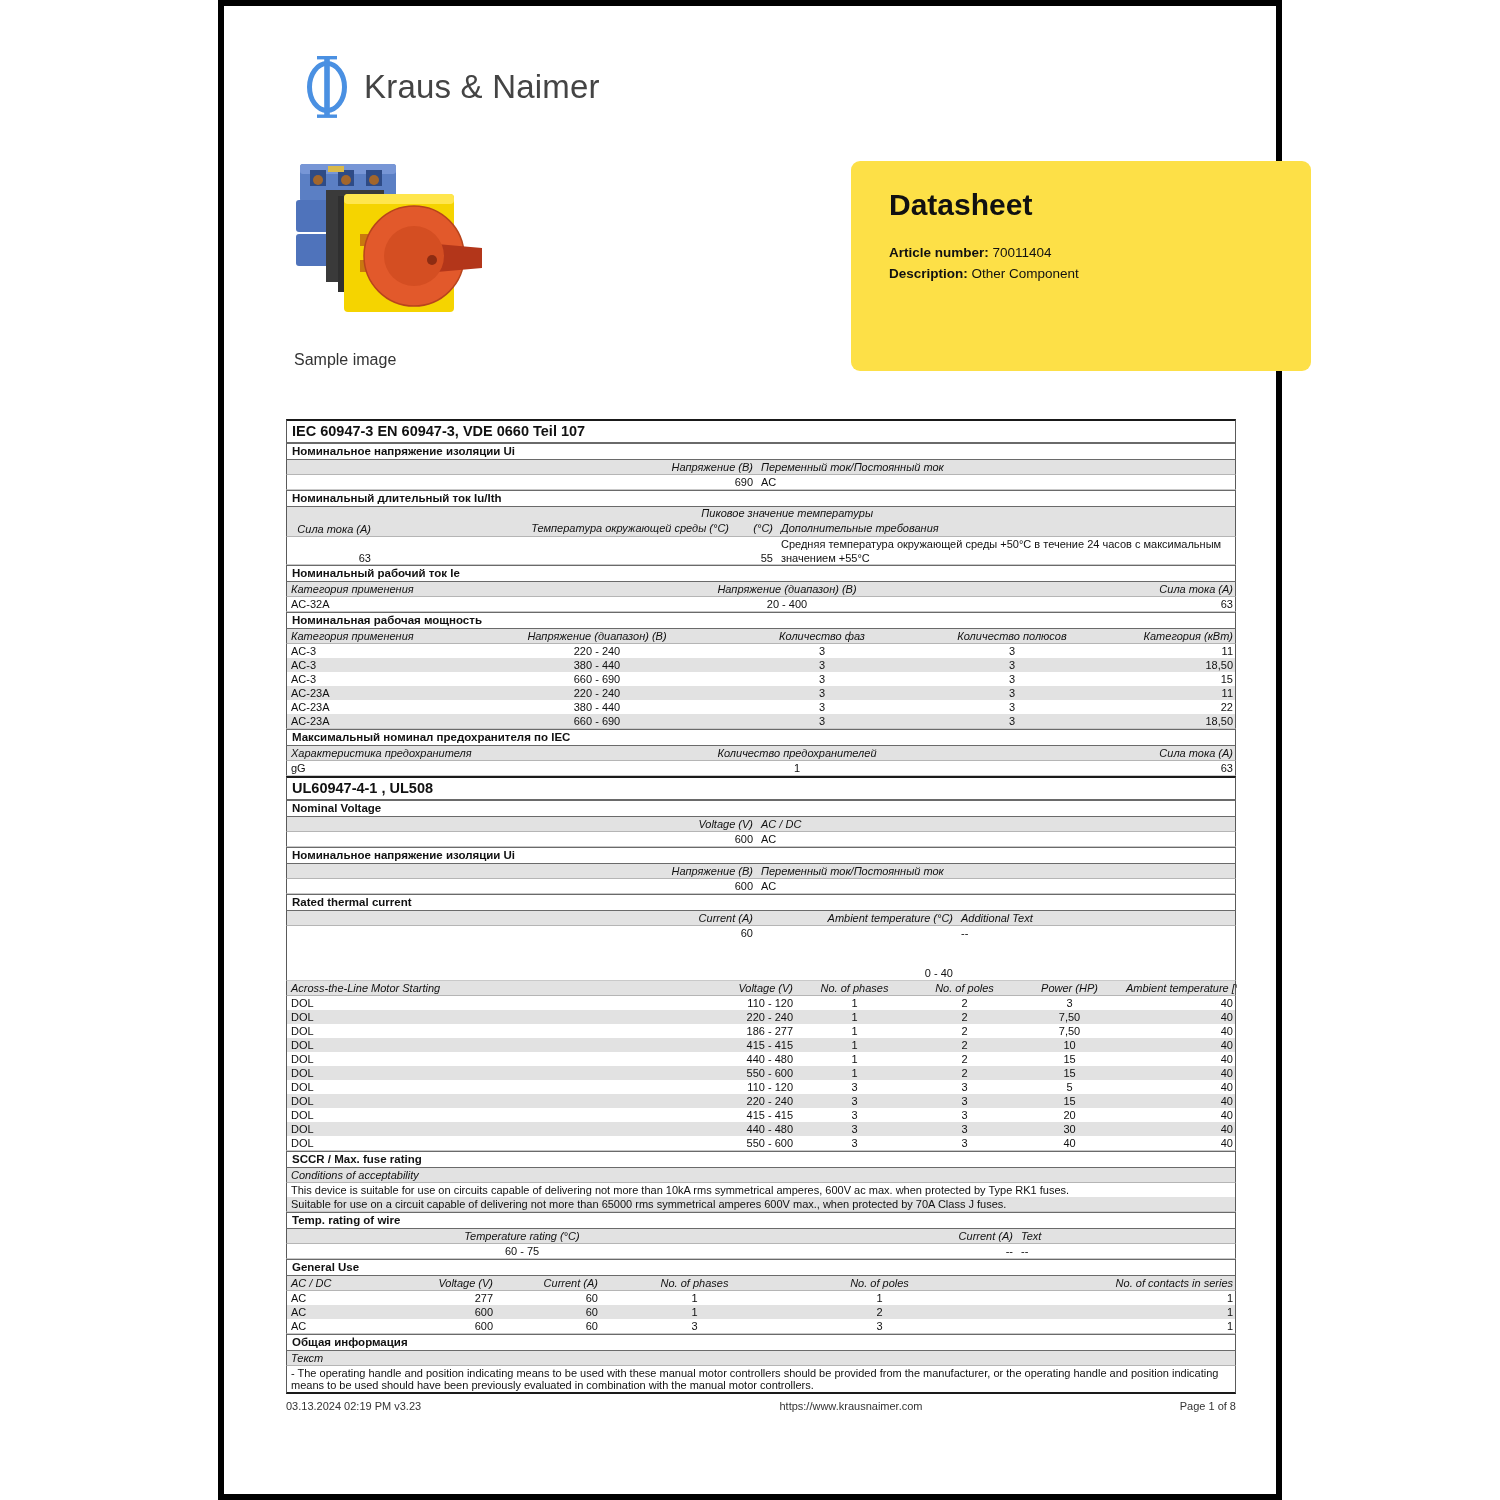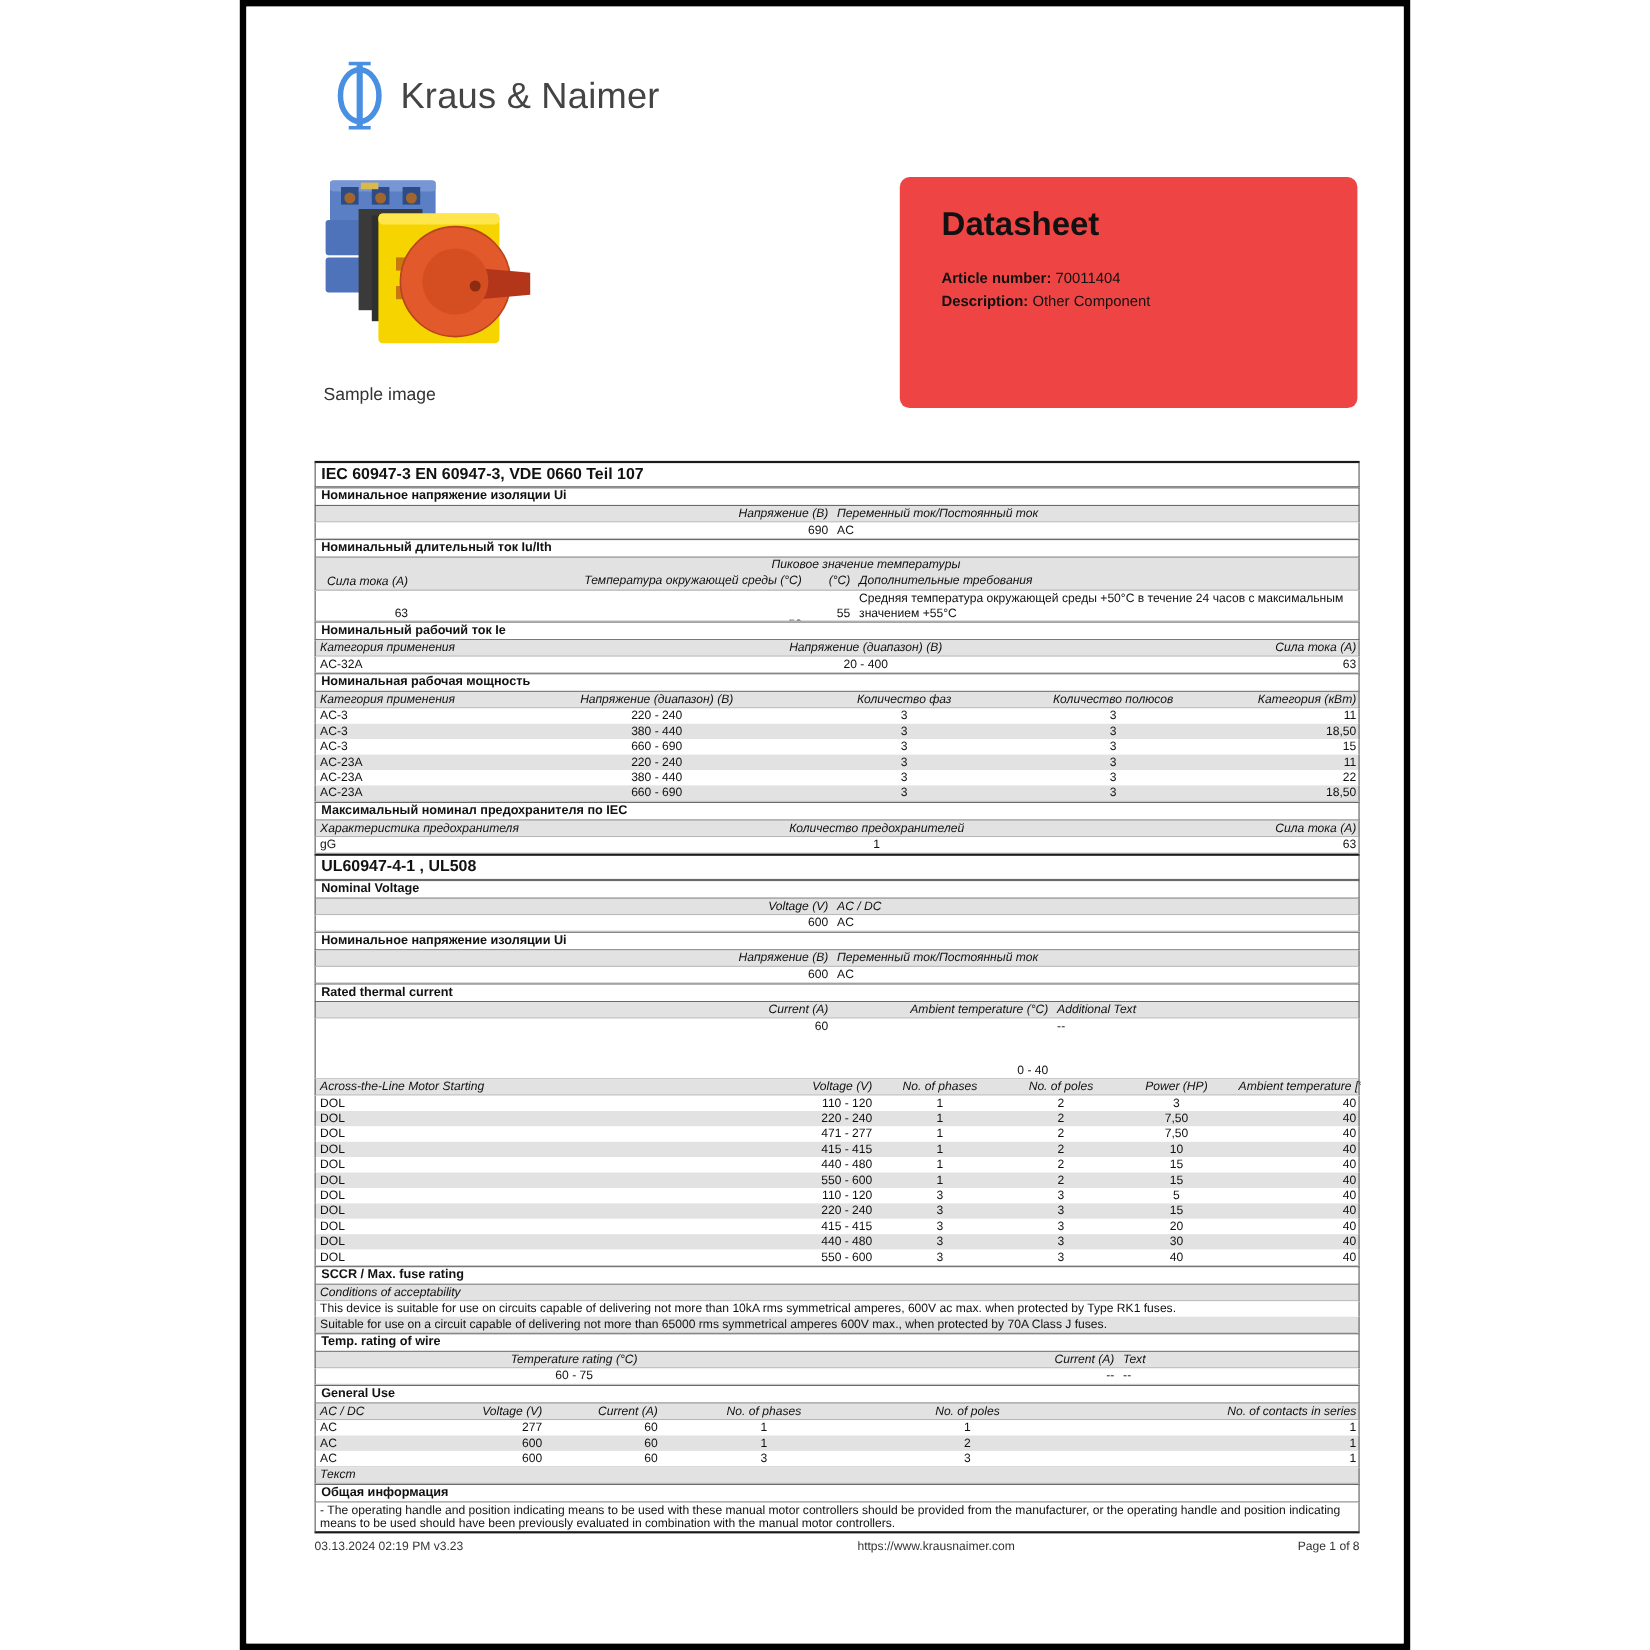--- a/index.html
+++ b/index.html
@@ -17,22 +17,22 @@
   
   .brand{position:absolute;left:80px;top:50px;display:flex;align-items:center;gap:14px;}
   .brand svg{display:block;}
   .brand-name{font-size:33px;color:#444444;font-weight:400;letter-spacing:.2px;}
 
   .product{position:absolute;left:62px;top:150px;width:220px;height:190px;}
   .product svg{display:block;}
   .sample-cap{position:absolute;left:70px;top:345px;font-size:16px;color:#333;}
 
   .dsbox{
-    position:absolute;left:594px;top:155px;width:416px;height:210px;
-    background:#ef4444;border-radius:9px;
+    position:absolute;left:627px;top:155px;width:460px;height:210px;
+    background:#fde047;border-radius:9px;
   }
   .dsbox h1{margin:0;position:absolute;left:38px;top:27px;font-size:30px;font-weight:bold;color:#111;}
   .dsmeta{position:absolute;left:38px;top:82px;font-size:13.5px;color:#111;line-height:1.55;}
   .dsmeta b{font-weight:bold;}
 
   
   .tbl{position:absolute;left:62px;top:413px;width:950px;font-size:11px;color:#111;}
   .tbl .r{display:flex;width:100%;box-sizing:border-box;border-left:1.6px solid #5a5a5a;border-right:1.6px solid #5a5a5a;}
   .c{box-sizing:border-box;padding:1px 4px 1px 4px;overflow:hidden;white-space:nowrap;}
   .c.wrap{white-space:normal;}
@@ -286,21 +286,21 @@
         <div class="r d1">
           <div class="c " style="width: 400px; flex-shrink: 0;">DOL</div>
           <div class="c right" style="width: 110px; flex-shrink: 0;">220 - 240</div>
           <div class="c center" style="width: 115px; flex-shrink: 0;">1</div>
           <div class="c center" style="width: 105px; flex-shrink: 0;">2</div>
           <div class="c center" style="width: 105px; flex-shrink: 0;">7,50</div>
           <div class="c right" style="width: 115px; flex-shrink: 0;">40</div>
         </div>
         <div class="r d0">
           <div class="c " style="width: 400px; flex-shrink: 0;">DOL</div>
-          <div class="c right" style="width: 110px; flex-shrink: 0;">471 - 277</div>
+          <div class="c right" style="width: 110px; flex-shrink: 0;">186 - 277</div>
           <div class="c center" style="width: 115px; flex-shrink: 0;">1</div>
           <div class="c center" style="width: 105px; flex-shrink: 0;">2</div>
           <div class="c center" style="width: 105px; flex-shrink: 0;">7,50</div>
           <div class="c right" style="width: 115px; flex-shrink: 0;">40</div>
         </div>
         <div class="r d1">
           <div class="c " style="width: 400px; flex-shrink: 0;">DOL</div>
           <div class="c right" style="width: 110px; flex-shrink: 0;">415 - 415</div>
           <div class="c center" style="width: 115px; flex-shrink: 0;">1</div>
           <div class="c center" style="width: 105px; flex-shrink: 0;">2</div>
@@ -416,25 +416,25 @@
           <div class="c right" style="width: 265px; flex-shrink: 0;">1</div>
         </div>
         <div class="r d0 thin">
           <div class="c " style="width: 105px; flex-shrink: 0;">AC</div>
           <div class="c right" style="width: 105px; flex-shrink: 0;">600</div>
           <div class="c right" style="width: 105px; flex-shrink: 0;">60</div>
           <div class="c center" style="width: 185px; flex-shrink: 0;">3</div>
           <div class="c center" style="width: 185px; flex-shrink: 0;">3</div>
           <div class="c right" style="width: 265px; flex-shrink: 0;">1</div>
         </div>
+        <div class="r sub">
+          <div class="c" style="width: 950px;">Общая информация</div>
+        </div>
         <div class="r hdr">
           <div class="c  wrap ital" style="width: 950px; flex-shrink: 0;">Текст</div>
-        </div>
-        <div class="r sub">
-          <div class="c" style="width: 950px;">Общая информация</div>
         </div>
         <div class="r d0 botline">
           <div class="c  wrap" style="width: 950px; flex-shrink: 0;">- The operating handle and position indicating means to be used with these manual motor controllers should be provided from the manufacturer, or the operating handle and position indicating means to be used should have been previously evaluated in combination with the manual motor controllers.</div>
         </div>
       </div>
 
   <div class="footer">
     <div class="fl">03.13.2024 02:19 PM v3.23</div>
     <div class="fc">https://www.krausnaimer.com</div>
     <div class="fr">Page 1 of  8</div>

